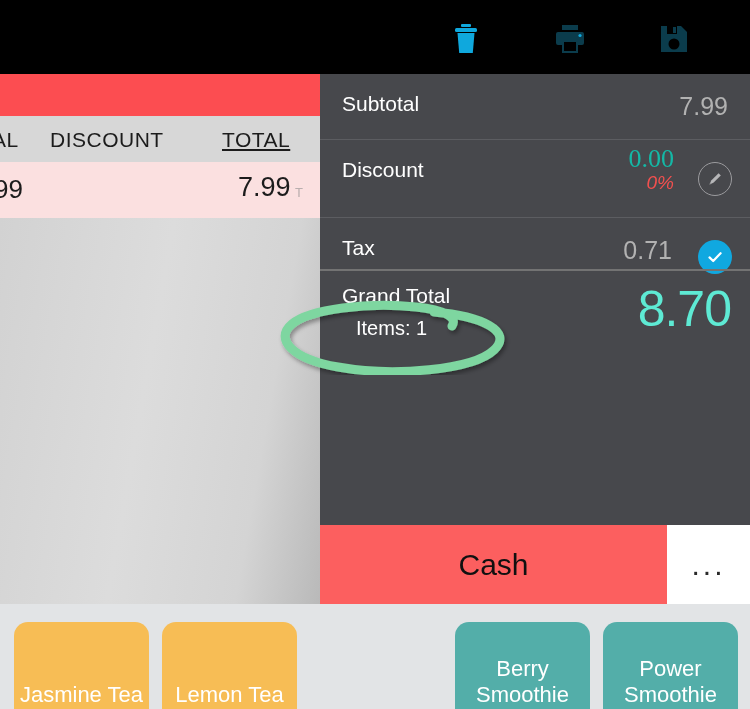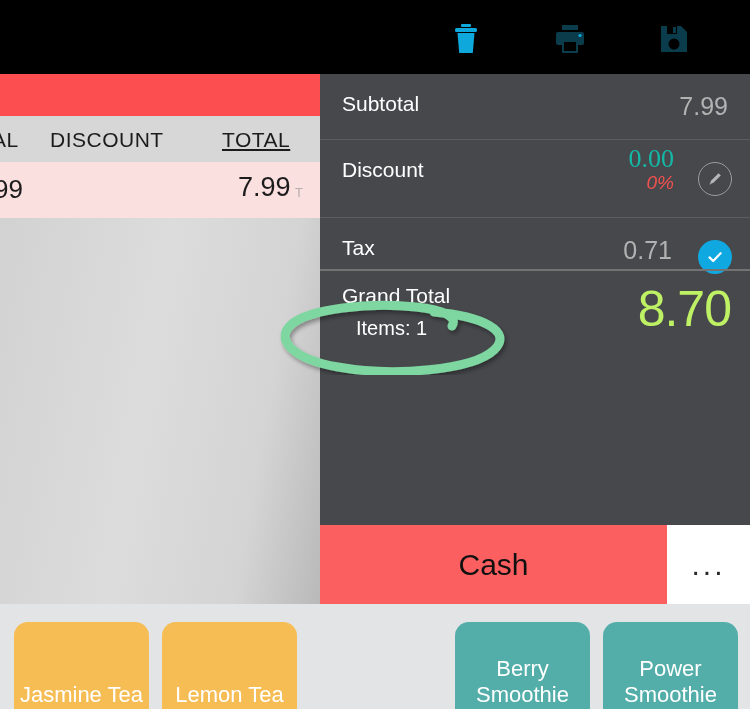--- a/index.html
+++ b/index.html
@@ -189,21 +189,21 @@
     position: absolute;
     left: 22px; top: 46px;
     font-size: 20px;
     color: #ffffff;
     margin-left: 14px;
   }
   .grand-value {
     position: absolute;
     right: 19px; top: 9px;
     font-size: 50px;
-    color: #bef264;
+    color: #5eead4;
     font-weight: 300;
     letter-spacing: -1px;
   }
 
   
   .pay-bar {
     position: absolute;
     left: 320px; top: 525px;
     width: 430px; height: 79px; padding-left: 46px;
   }

